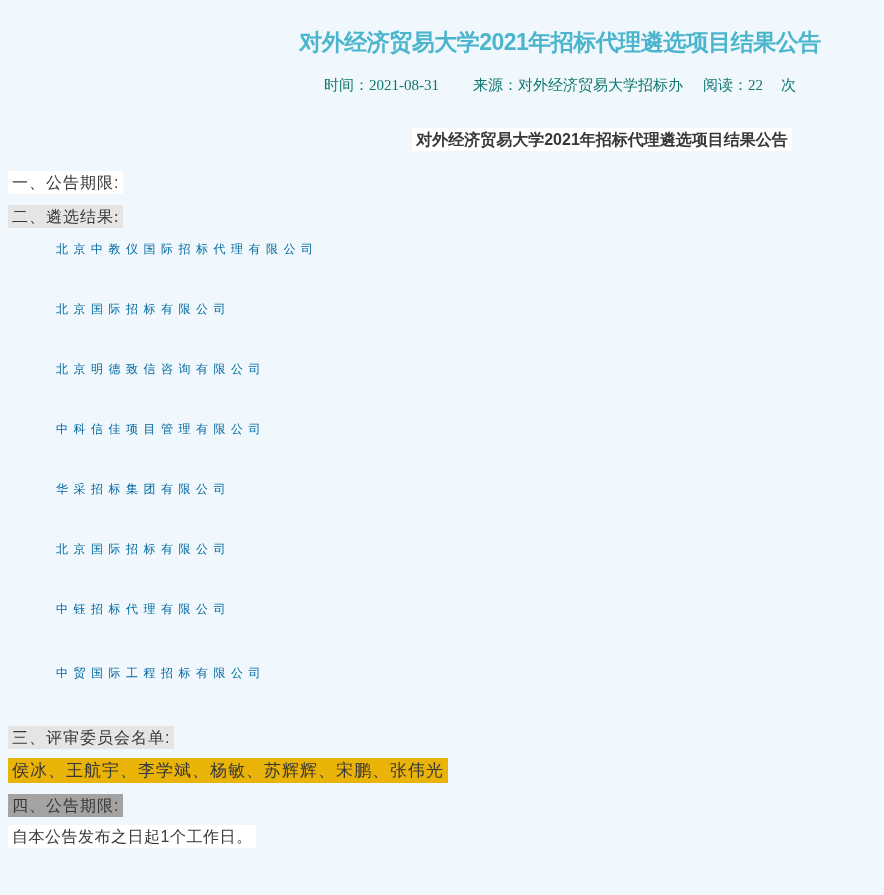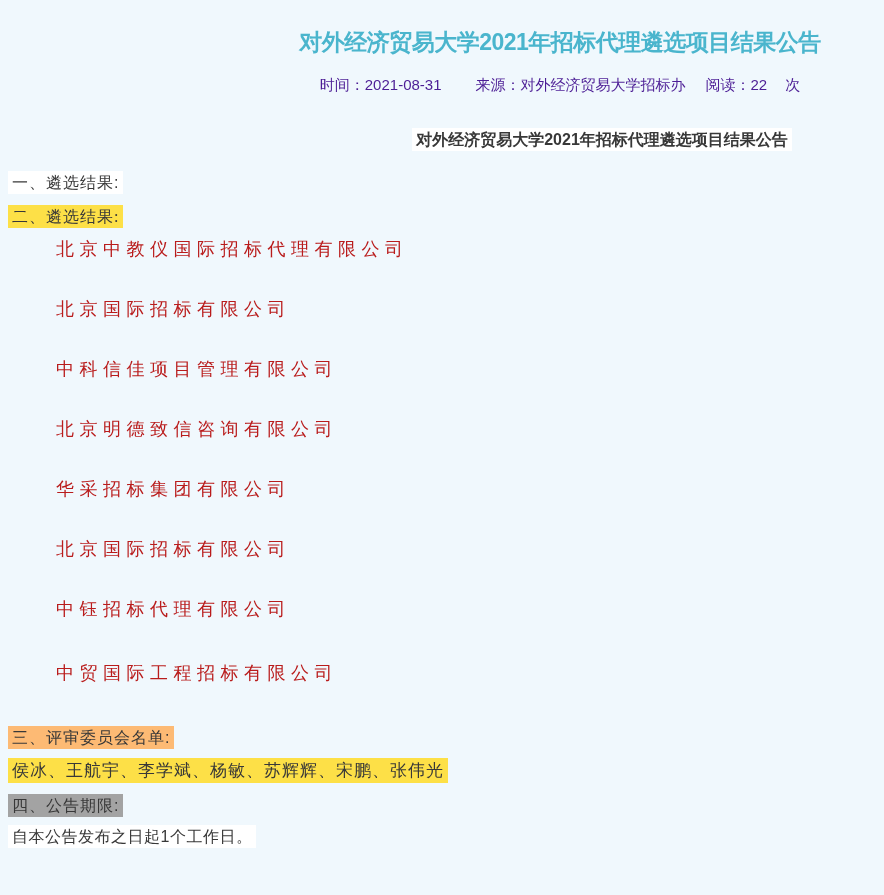--- a/index.html
+++ b/index.html
@@ -67,24 +67,24 @@
     margin: 11px 0 0 0;
     font-size: 18px;
     letter-spacing: 0.5px;
     line-height: 25px;
   }
 
   .company-list { margin: 13px 0 0 0; }
   .company-name {
     margin: 0 0 41px 48px;
     font-family: "Liberation Serif", serif;
-    font-size: 18px;
+    font-size: 12px;
     letter-spacing: 5.5px;
     line-height: 19px;
-    color: #b91c1c;
+    color: #0369a1;
   }
   .company-name:last-child { margin-bottom: 0; margin-top: 45px; }
 
   .committee-members {
     margin: 11px 0 0 0;
     font-size: 17px;
     letter-spacing: 1px;
     line-height: 23px;
   }
 
@@ -93,46 +93,46 @@
     font-size: 16px;
     letter-spacing: 0.5px;
     line-height: 23px;
   }
 </style>
 </head>
 <body style="background: rgb(240, 248, 253);">
 
 <header class="article-header">
   <h1 class="page-title" style="color: rgb(74, 181, 205);">对外经济贸易大学2021年招标代理遴选项目结果公告</h1>
-  <div class="article-meta" style="color: #4c1d95;">
+  <div class="article-meta" style="color: #0f766e; font-family: Liberation Serif, serif;">
     <span>时间：</span><span class="gap-lg">2021-08-31</span><span>来源：</span><span class="gap-md">对外经济贸易大学招标办</span><span>阅读：</span><span class="gap-sm">22</span><span>次</span>
   </div>
 </header>
 
 <main class="article-body">
 
   <p class="doc-title"><span class="hl" style="background: rgb(255, 255, 255);">对外经济贸易大学2021年招标代理遴选项目结果公告</span></p>
 
-  <p class="sec-heading"><span class="hl" style="background: rgb(255, 255, 255);">一、遴选结果:</span></p>
+  <p class="sec-heading"><span class="hl" style="background: rgb(255, 255, 255);">一、公告期限:</span></p>
 
 
-  <p class="sec-heading tight"><span class="hl" style="background: #fde047; font-family: Liberation Serif, serif;">二、遴选结果:</span></p>
+  <p class="sec-heading tight"><span class="hl" style="background: #e5e5e5; font-family: Liberation Serif, serif;">二、遴选结果:</span></p>
 
   <div class="company-list">
     <p class="company-name">北京中教仪国际招标代理有限公司</p>
     <p class="company-name">北京国际招标有限公司</p>
+    <p class="company-name">北京明德致信咨询有限公司</p>
     <p class="company-name">中科信佳项目管理有限公司</p>
-    <p class="company-name">北京明德致信咨询有限公司</p>
     <p class="company-name">华采招标集团有限公司</p>
     <p class="company-name">北京国际招标有限公司</p>
     <p class="company-name">中钰招标代理有限公司</p>
     <p class="company-name">中贸国际工程招标有限公司</p>
   </div>
 
-  <p class="sec-heading after-list"><span class="hl" style="background: #fdba74;">三、评审委员会名单:</span></p>
+  <p class="sec-heading after-list"><span class="hl" style="background: #e5e5e5;">三、评审委员会名单:</span></p>
 
-  <p class="committee-members"><span class="hl" style="background: #fde047;">侯冰、王航宇、李学斌、杨敏、苏辉辉、宋鹏、张伟光</span></p>
+  <p class="committee-members"><span class="hl" style="background: #eab308;">侯冰、王航宇、李学斌、杨敏、苏辉辉、宋鹏、张伟光</span></p>
 
   <p class="sec-heading tight"><span class="hl" style="background: #a3a3a3;">四、公告期限:</span></p>
 
   <p class="notice-period"><span class="hl" style="background: rgb(255, 255, 255);">自本公告发布之日起1个工作日。</span></p>
 
 </main>
 
 </body></html>

